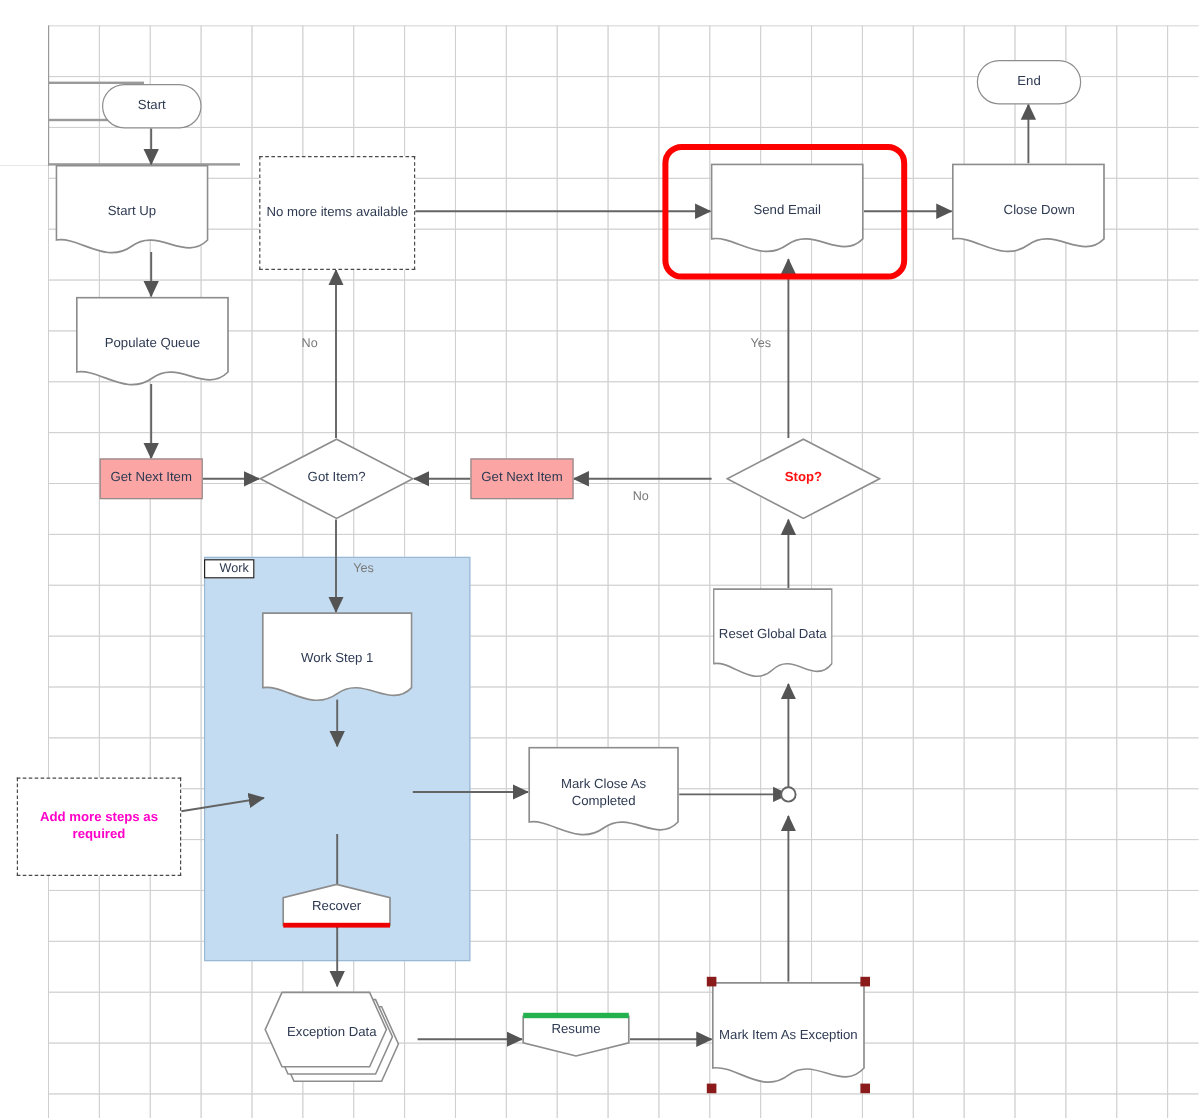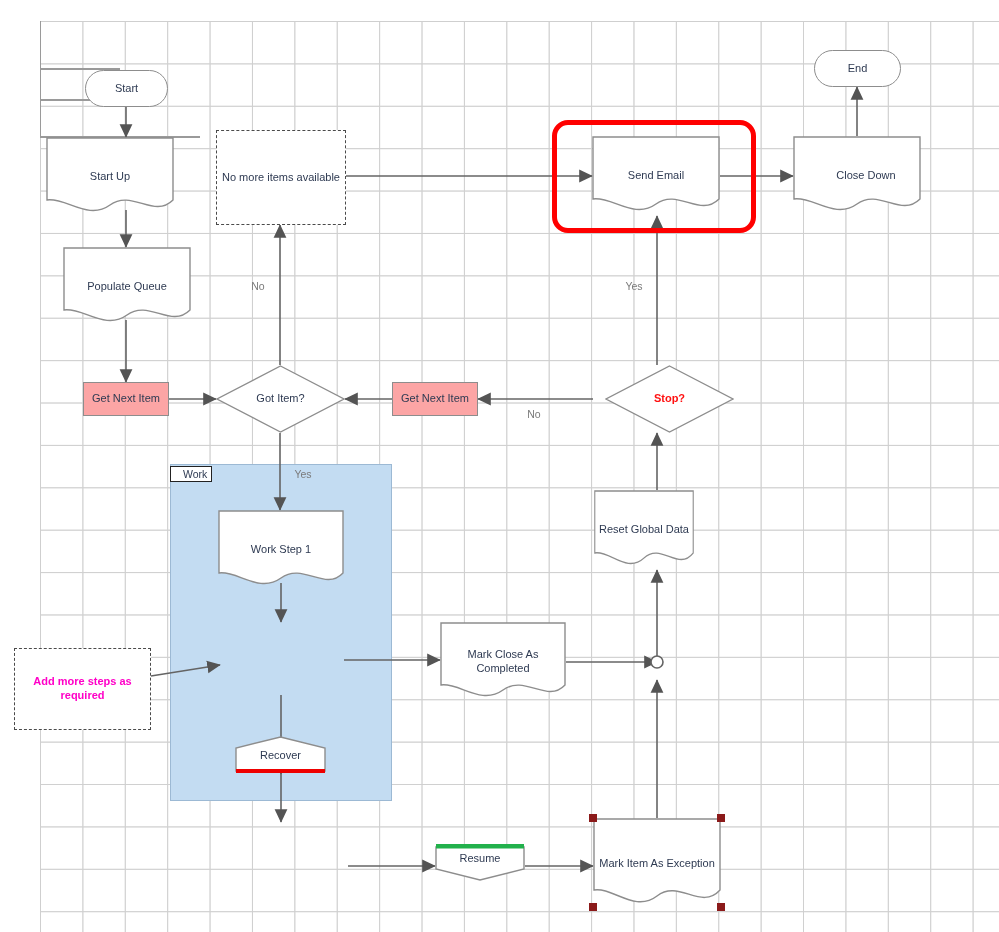--- a/index.html
+++ b/index.html
@@ -298,20 +298,28 @@
     <span class="lbl">Add more steps as required</span>
   </div>
 
   <div class="node doc" style="left:440px;top:622px;width:126px;height:80px;">
     <svg viewBox="0 0 126 80" preserveAspectRatio="none">
       <path d="M1,1 H125 V63 C107,82 85,52 63,68 C41,84 19,60 1,63 Z" fill="#ffffff" stroke="#8d8d8d" stroke-width="1.4"></path>
     </svg>
     <span class="lbl">Mark Close As Completed</span>
   </div>
 
+  <div class="node hexstack" style="left:218px;top:822px;width:127px;height:90px;">
+    <svg viewBox="0 0 127 90" preserveAspectRatio="none">
+      <path d="M27,17 L100,17 L114,48 L100,79 L27,79 L13,48 Z" fill="#ffffff" stroke="#8d8d8d" stroke-width="1.3"></path>
+      <path d="M22,11 L95,11 L109,42 L95,73 L22,73 L8,42 Z" fill="#ffffff" stroke="#8d8d8d" stroke-width="1.3"></path>
+      <path d="M17,5 L90,5 L104,36 L90,67 L17,67 L3,36 Z" fill="#ffffff" stroke="#8d8d8d" stroke-width="1.3"></path>
+    </svg>
+    <span class="lbl" style="margin-left:-10px;margin-top:-12px;">Exception Data</span>
+  </div>
 
   <div class="node pent" style="left:435px;top:843px;width:90px;height:38px;">
     <svg viewBox="0 0 90 38" preserveAspectRatio="none">
       <path d="M1,4 L89,4 L89,26 L45,37 L1,26 Z" fill="#ffffff" stroke="#8d8d8d" stroke-width="1.4"></path>
       <rect x="1" y="1" width="88" height="4.5" fill="#22b14c"></rect>
     </svg>
     <span class="lbl" style="margin-top:-6px;">Resume</span>
   </div>
 
   <div class="node doc" style="left:593px;top:818px;width:128px;height:92px;">

